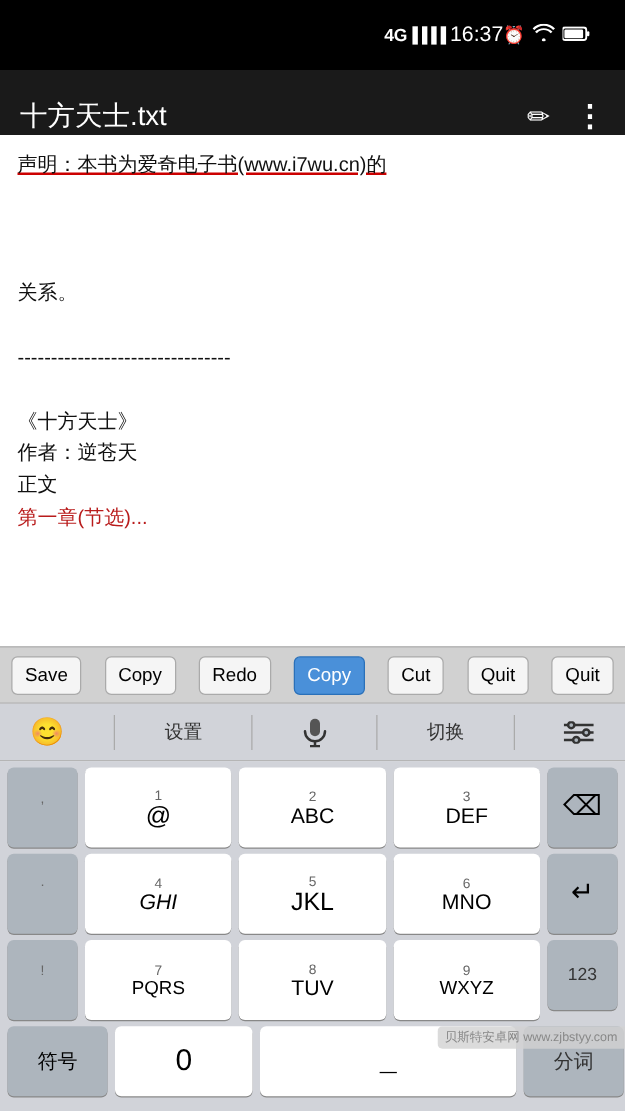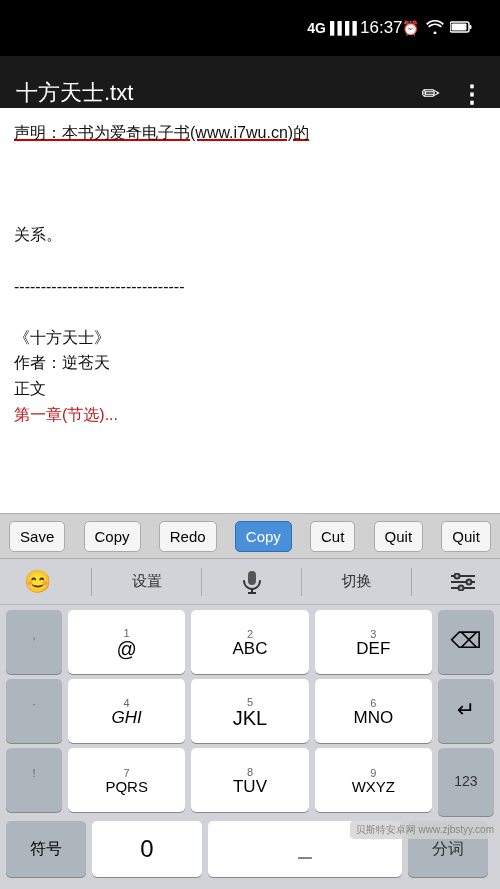--- a/index.html
+++ b/index.html
@@ -164,27 +164,27 @@
     .key .key-main {
       font-size: 20px;
       color: #000;
       line-height: 1;
       margin-bottom: 2px;
     }
     .key.special-key .key-main { font-size: 16px; color: #333; }
 
     .key.delete-key { background: #adb5bd; flex: 0 0 56px; height: 64px; }
     .key.enter-key { background: #adb5bd; flex: 0 0 56px; height: 64px; }
-    .key.num-key { background: #adb5bd; flex: 0 0 56px; height: 68px; }
+    .key.num-key { background: #adb5bd; flex: 0 0 56px; height: 56px; }
 
     
     .bottom-key-row {
       display: flex;
       gap: 6px;
-      padding: 5px 12px 12px 6px;
+      padding: 5px 1px 12px 6px;
       justify-content: center;
     }
     .key.bottom-special {
       background: #adb5bd;
       flex: 0 0 80px;
       height: 56px;
     }
     .key.bottom-zero {
       flex: 0 0 110px;
       height: 56px;

